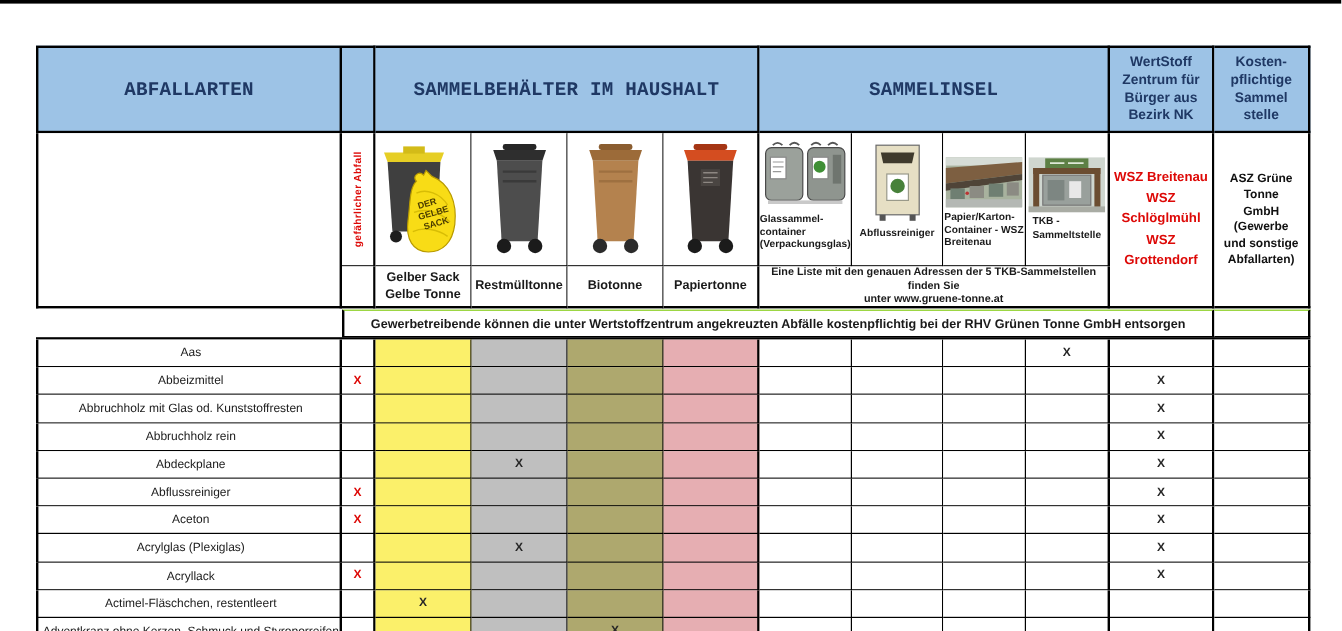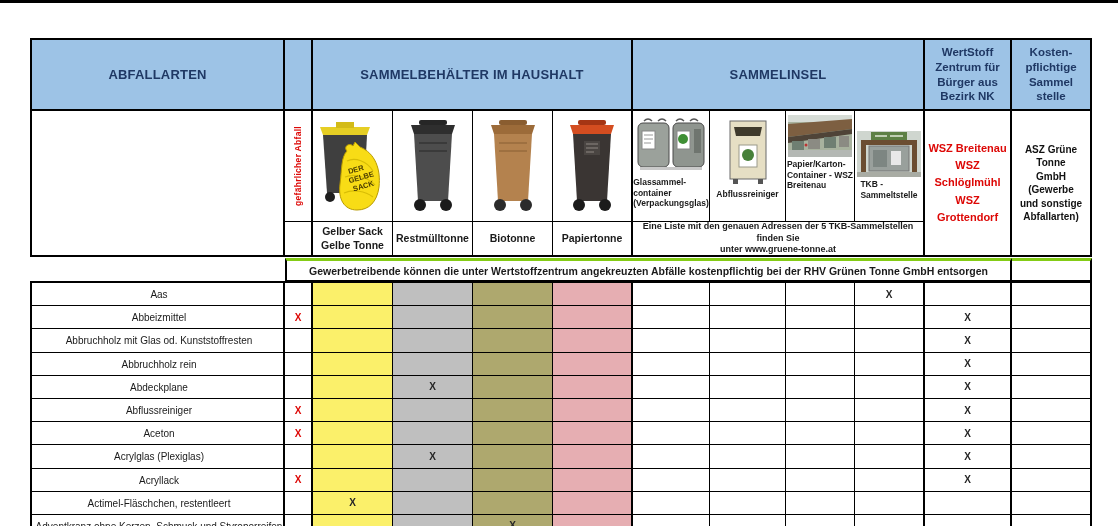--- a/index.html
+++ b/index.html
@@ -10,26 +10,26 @@
   .sheet{position:relative;width:1118px;height:526px;background:#fff;overflow:hidden;
          font-family:"Liberation Sans",sans-serif;color:#1a1a1a;}
   .topbar{position:absolute;left:0;top:0;width:1118px;height:3px;background:#000;}
   .grid12{display:grid;grid-template-columns:255px 28px 80px 80px 80px 80px 77px 76px 69px 70px 87px 80px;}
   .hdr{position:absolute;left:30px;top:38px;grid-template-rows:73px 111px 35px;}
   .ntc{position:absolute;left:30px;top:258px;grid-template-rows:23px;}
   .data{position:absolute;left:30px;top:281px;grid-auto-rows:23.2px;border-top:2px solid #000;width:1062px;}
   .c{box-sizing:border-box;border-right:1px solid #000;border-bottom:1px solid #000;
      overflow:hidden;background:#fff;}
   .bL2{border-left:2px solid #000}.bR2{border-right-width:2px}
-  .bT2{border-top:2px solid #000}.bB2{border-bottom-width:2px}.bT1{border-top:3px solid #84cc16}
+  .bT2{border-top:2px solid #000}.bB2{border-bottom-width:2px}.bT1{border-top:1px solid #84cc16}
   .ghost{border:none;background:transparent;}
   .cen{display:flex;align-items:center;justify-content:center;text-align:center;}
   .col{display:flex;flex-direction:column;align-items:center;justify-content:flex-start;}
   .blue{background:var(--header-blue);color:var(--navy);font-weight:bold;}
-  .t13{font-size:13px;letter-spacing:.2px;}
+  .t13{font-size:16px;letter-spacing:.2px;font-family:Liberation Mono, monospace;}
   .t115{font-size:11.5px;line-height:1.3;}
   .pre{white-space:pre-line;}
   .vert{writing-mode:vertical-rl;transform:rotate(180deg);font-size:8.5px;font-weight:bold;
         color:var(--hazard-red);letter-spacing:.3px;}
   .binlabel{font-size:10.5px;font-weight:bold;line-height:1.25;}
   .caption{font-size:8.5px;font-weight:bold;line-height:1.25;margin-top:2px;}
   .note{font-size:9px;font-weight:bold;line-height:1.3;text-align:center;}
   .red{color:var(--hazard-red);}
   .wsztxt{font-size:11px;font-weight:bold;line-height:1.55;}
   .asztxt{font-size:10px;font-weight:bold;line-height:1.35;color:#111;}
@@ -134,21 +134,21 @@
       <svg width="44" height="70" viewBox="0 0 44 70">
         <rect x="4" y="4" width="36" height="58" fill="#e6dfc4" stroke="#6a6a6a"></rect>
         <path d="M8 10 L36 10 L34 19 L10 19 Z" fill="#3f3a2c"></path>
         <rect x="13" y="28" width="18" height="22" fill="#fff" stroke="#9a9a8a"></rect>
         <circle cx="22" cy="38" r="6" fill="#47813a"></circle>
         <rect x="7" y="62" width="5" height="5" fill="#555"></rect>
           <rect x="32" y="62" width="5" height="5" fill="#555"></rect>
       </svg>
       <span class="caption pre">Abflussreiniger</span>
     </div>
-    <div class="c col" style="grid-row:2;grid-column:9;padding-top:4px">
+    <div class="c col" style="grid-row:2;grid-column:9;padding-top:20px">
       <svg width="64" height="42" viewBox="0 0 64 42">
         <rect x="0" y="0" width="64" height="42" fill="#a8b29e"></rect>
         <rect x="0" y="0" width="64" height="7" fill="#d6dcd6"></rect>
         <path d="M0 9 L64 4 L64 14 L0 22 Z" fill="#7d5f41"></path>
         <path d="M0 22 L64 14 L64 19 L0 28 Z" fill="#4f4438"></path>
         <rect x="4" y="26" width="12" height="9" fill="#6f7f72"></rect>
         <rect x="20" y="24" width="12" height="10" fill="#8b8b83"></rect>
         <rect x="36" y="22" width="12" height="11" fill="#6f7f72"></rect>
         <rect x="51" y="21" width="10" height="11" fill="#8b8b83"></rect>
         <circle cx="18" cy="30" r="1.5" fill="#b33"></circle>

